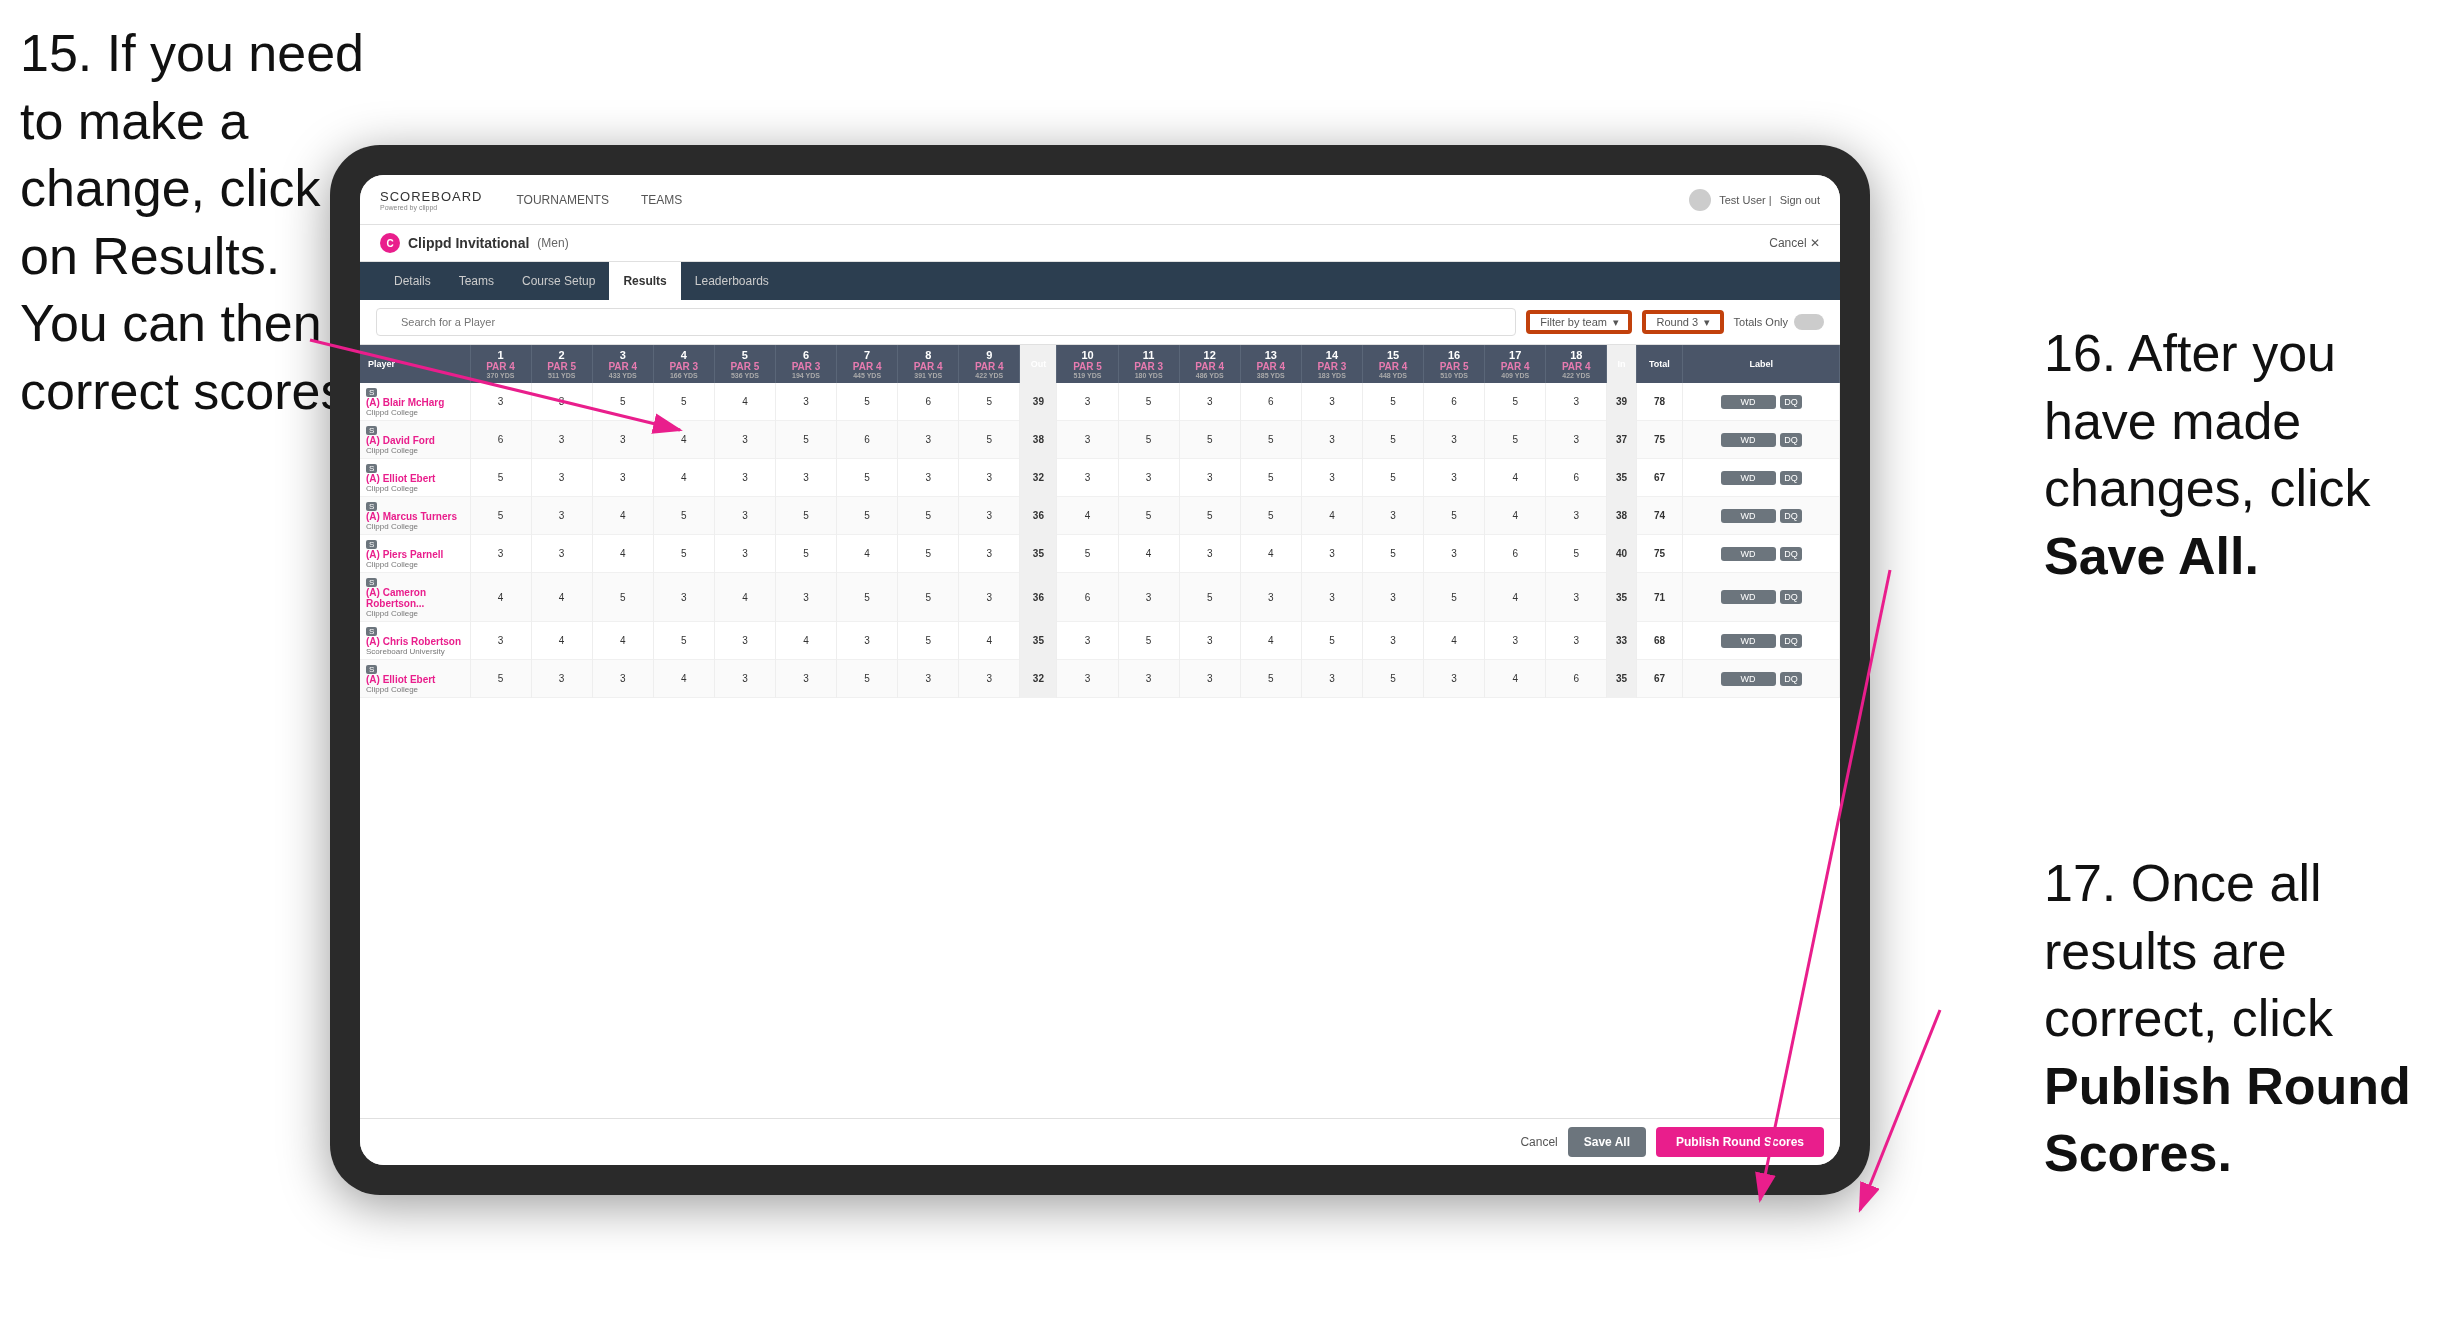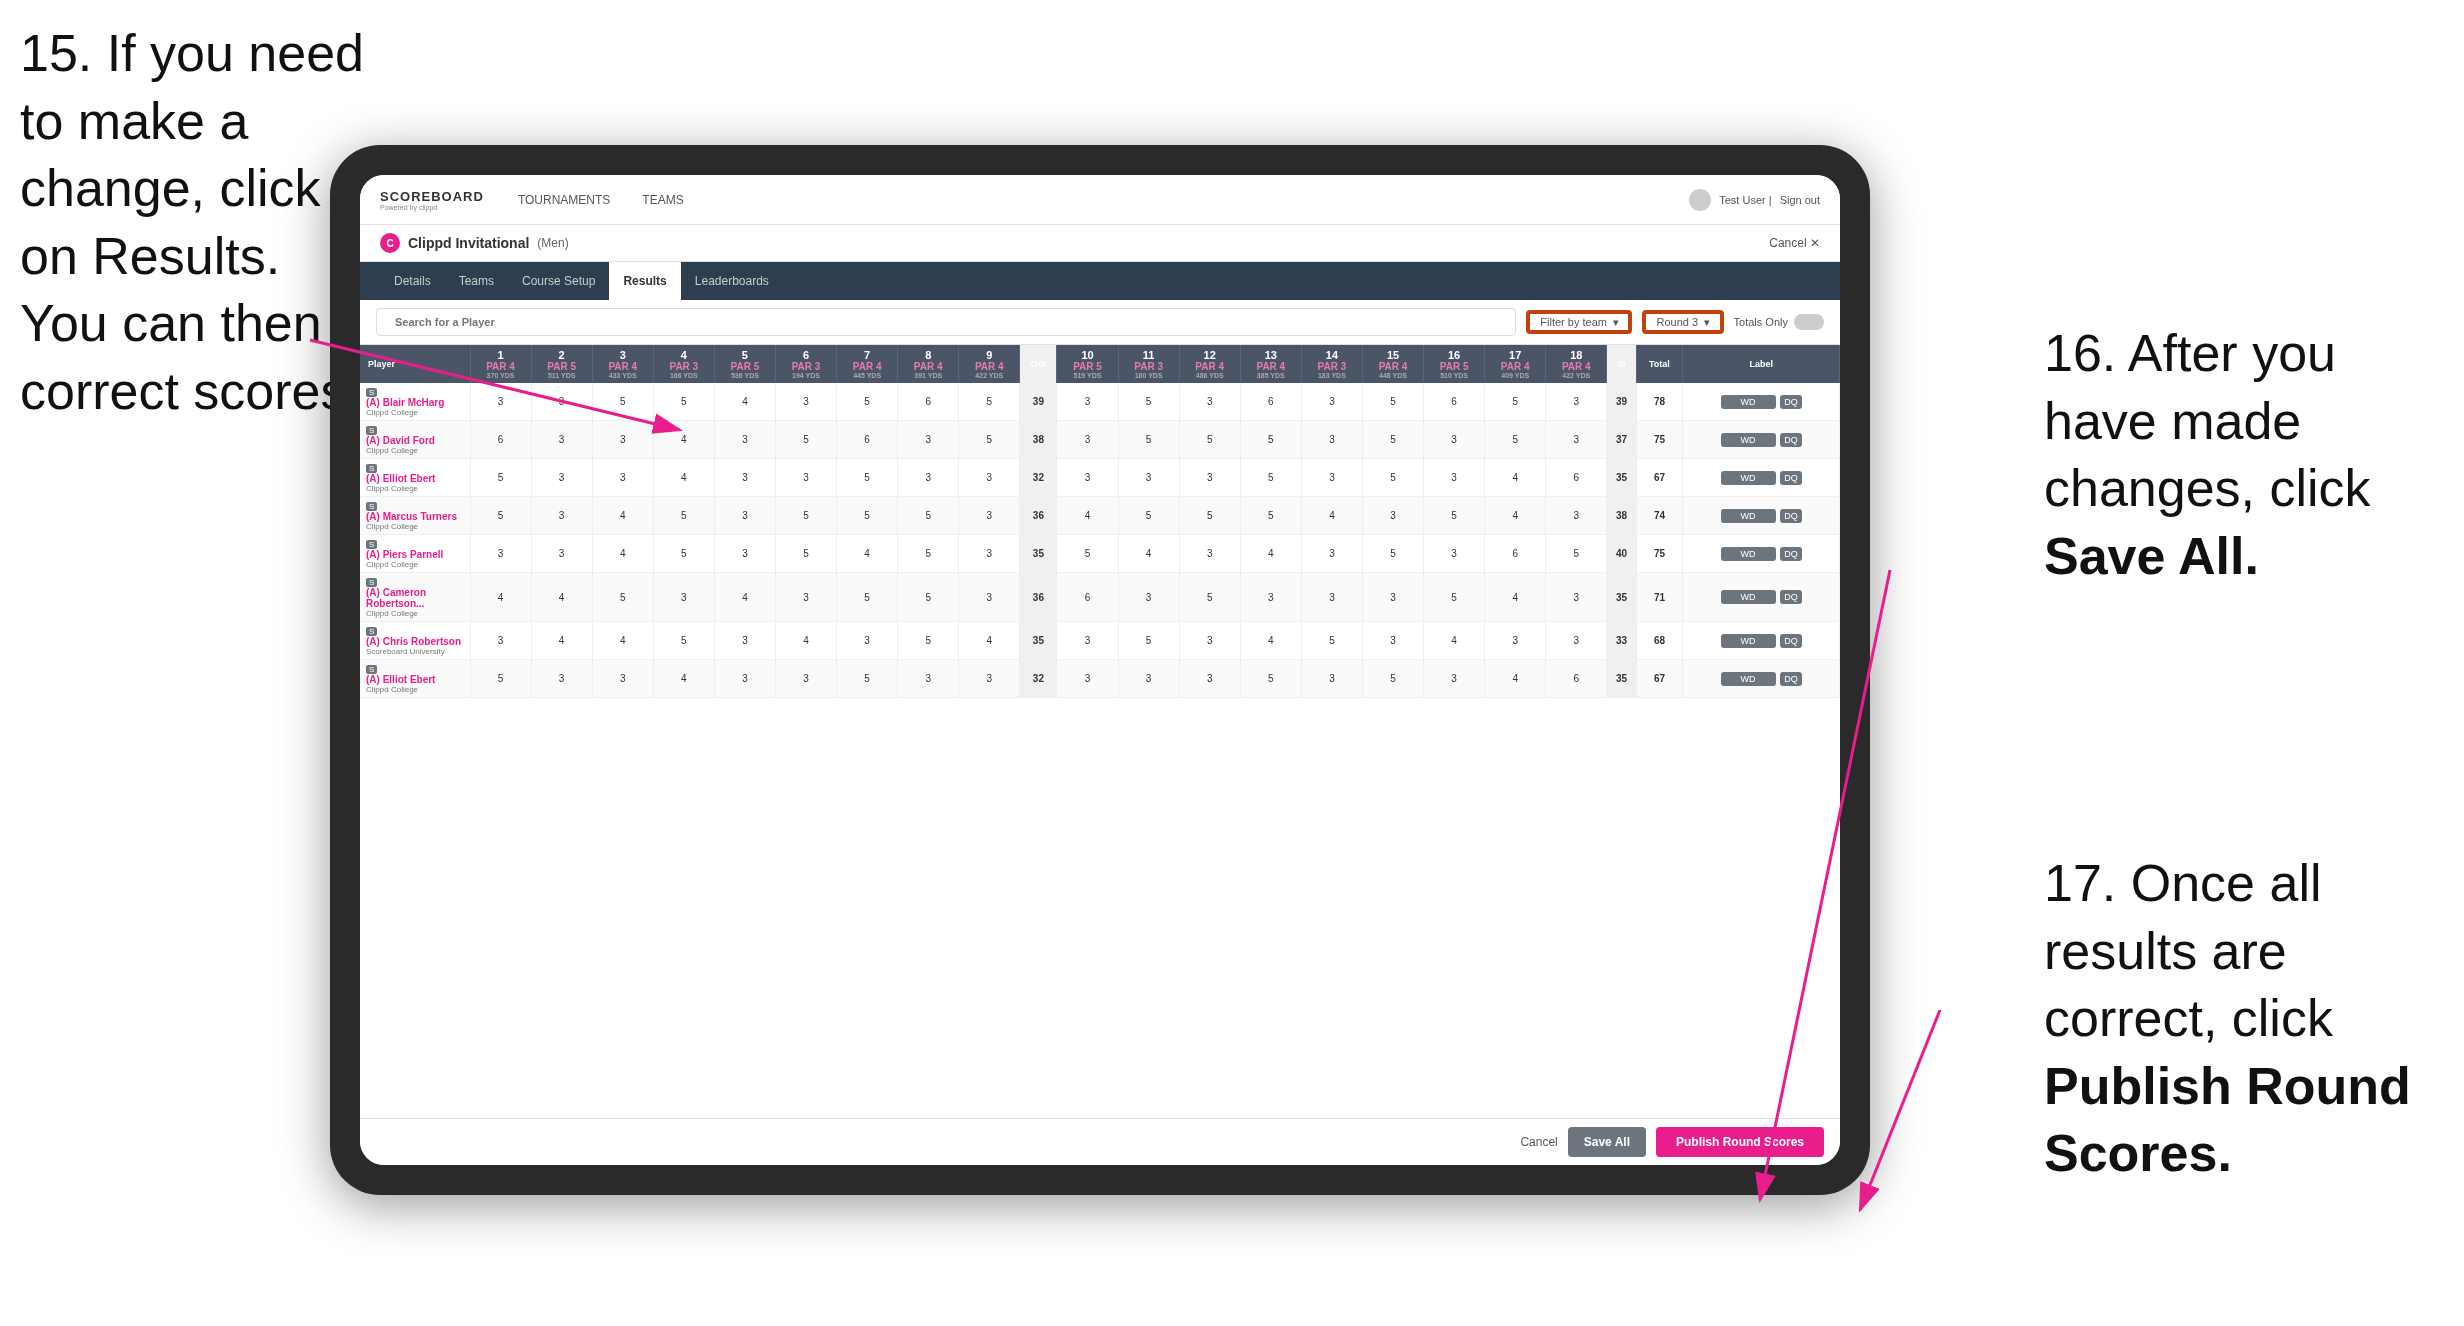--- a/index.html
+++ b/index.html
@@ -83,21 +83,21 @@
       flex-shrink: 0;
     }
 
     .logo {
       display: flex;
       flex-direction: column;
       margin-right: 30px;
     }
     .logo-top {
       font-size: 13px;
-      font-weight: 700;
+      font-weight: 400;
       color: #333;
       letter-spacing: 1px;
     }
     .logo-bottom {
       font-size: 7px;
       color: #888;
     }
 
     .nav-links {
       display: flex;
@@ -194,24 +194,23 @@
       align-items: center;
       gap: 10px;
       border-bottom: 1px solid #e0e0e0;
       flex-shrink: 0;
     }
     .search-input {
       flex: 1;
       height: 28px;
       border: 1px solid #ddd;
       border-radius: 4px;
-      padding: 0 18px;
+      padding: 0 24px;
       font-size: 11px;
       color: #999;
-      font-weight: bold;
     }
     .filter-dropdown {
       height: 24px;
       border: 4px solid #c2410c;
       border-radius: 4px;
       padding: 0 10px;
       font-size: 11px;
       color: #555;
       background: #fff;
       display: flex;

